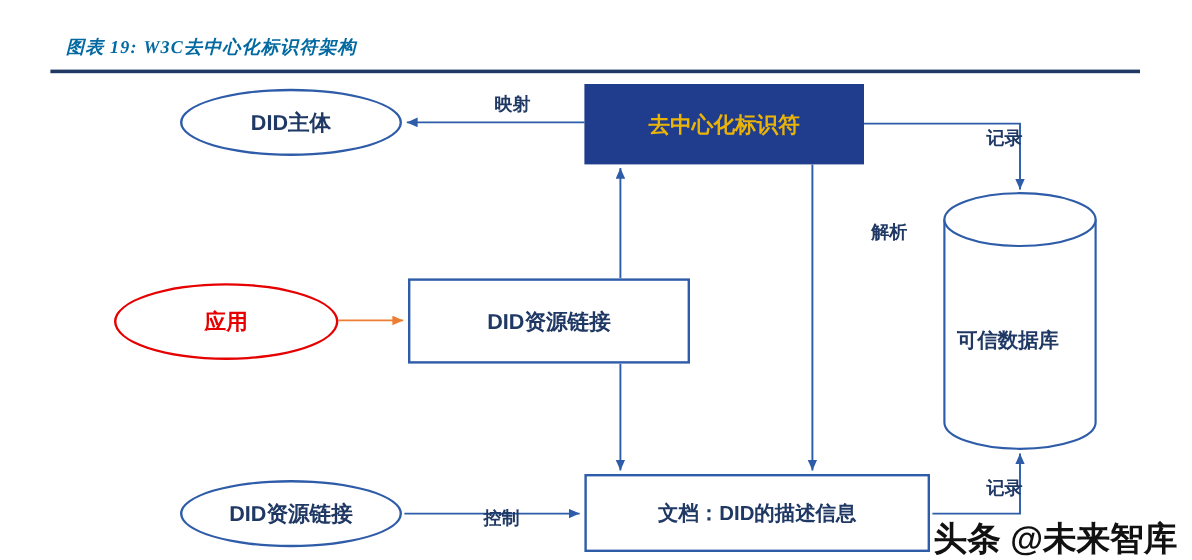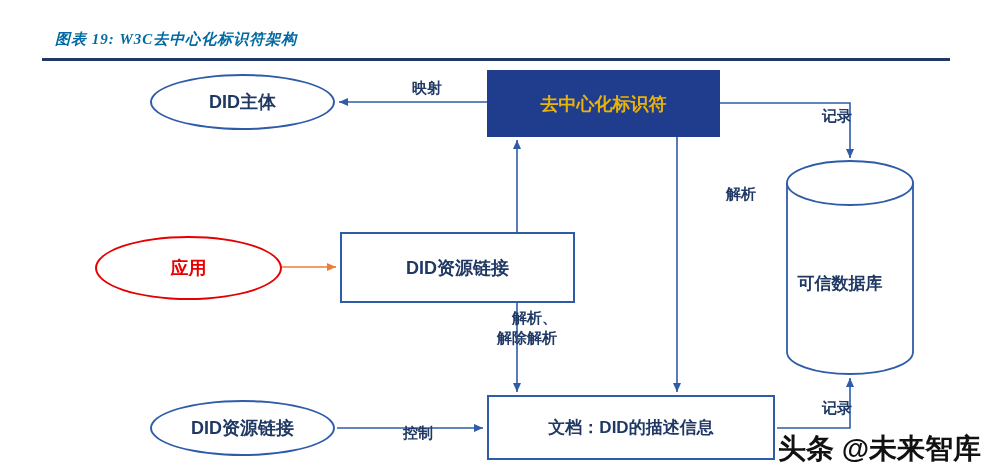--- a/index.html
+++ b/index.html
@@ -141,22 +141,20 @@
   <div class="node rect" style="left:487px; top:395px; width:288px; height:65px; font-size:17px;">文档：DID的描述信息</div>
 
   <div class="cyl-label">可信数据库</div>
 
   <div class="edge-label" style="left:382px; top:78px; width:60px;">映射</div>
 
   <div class="edge-label" style="left:808px; top:106px; width:44px;">记录</div>
 
   <div class="edge-label" style="left:686px; top:184px; width:50px; text-align:left;margin-left:40px;">解析</div>
 
-  <div class="edge-label" style="left:437px; top:308px; width:120px;">解析、
-解除解析</div>
 
   <div class="edge-label" style="left:377px; top:402px; width:56px;margin-top:21px;">控制</div>
 
   <div class="edge-label" style="left:808px; top:398px; width:44px;">记录</div>
 
   <div class="watermark">头条 @未来智库</div>
 
 </div>
 
 </body></html>

